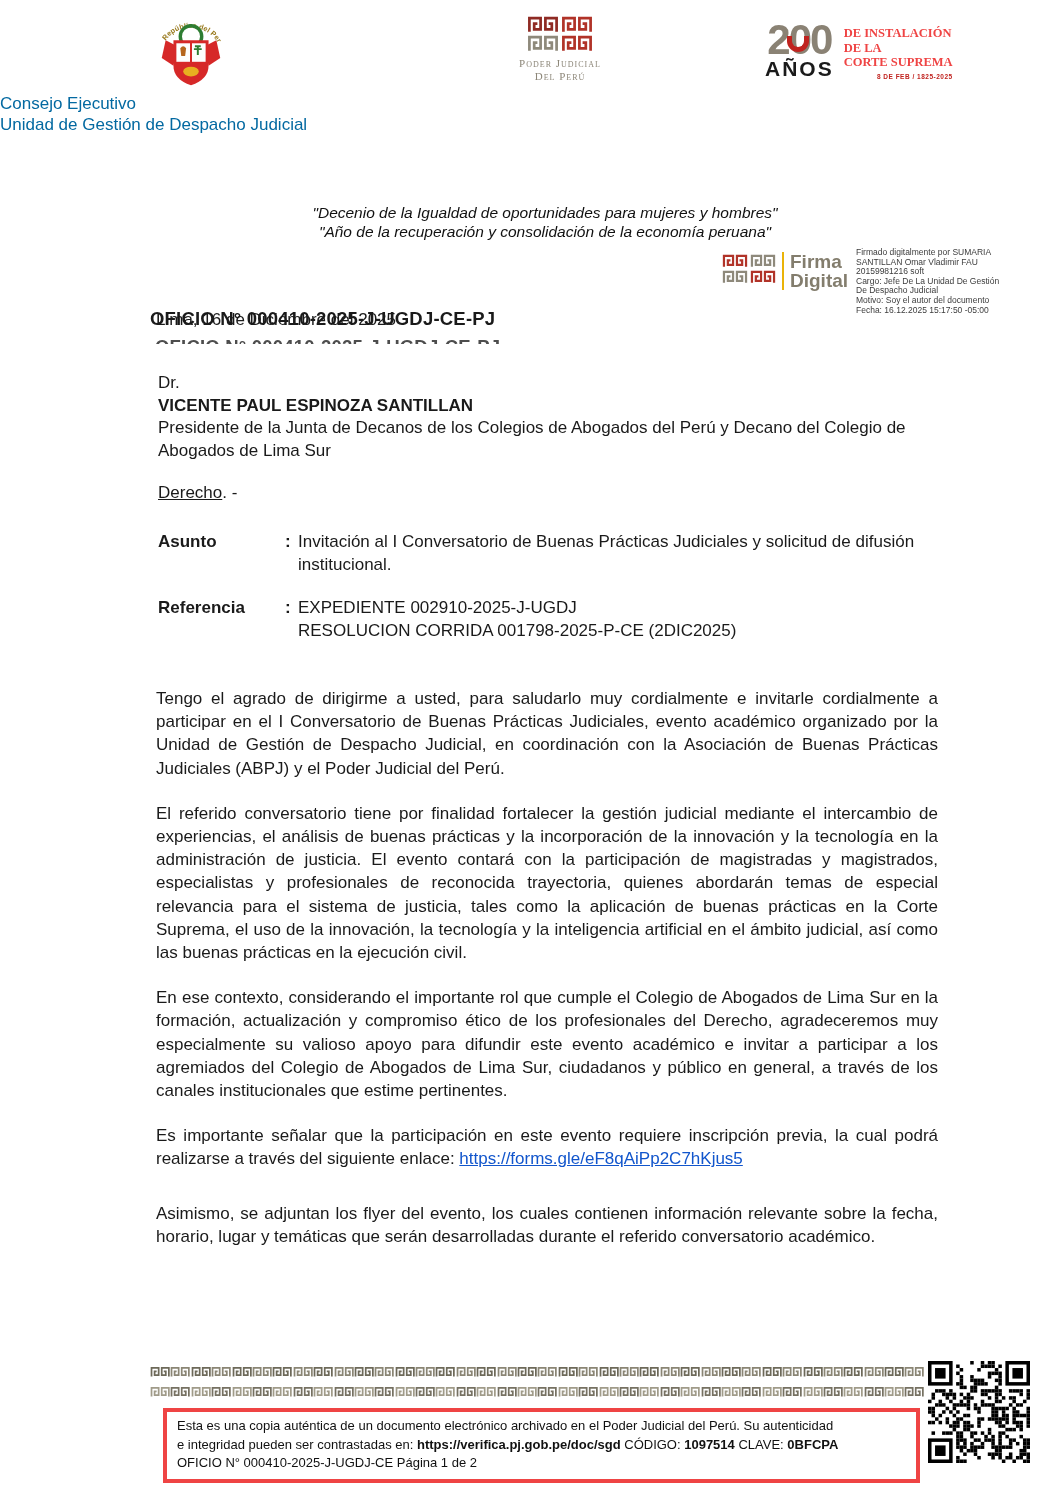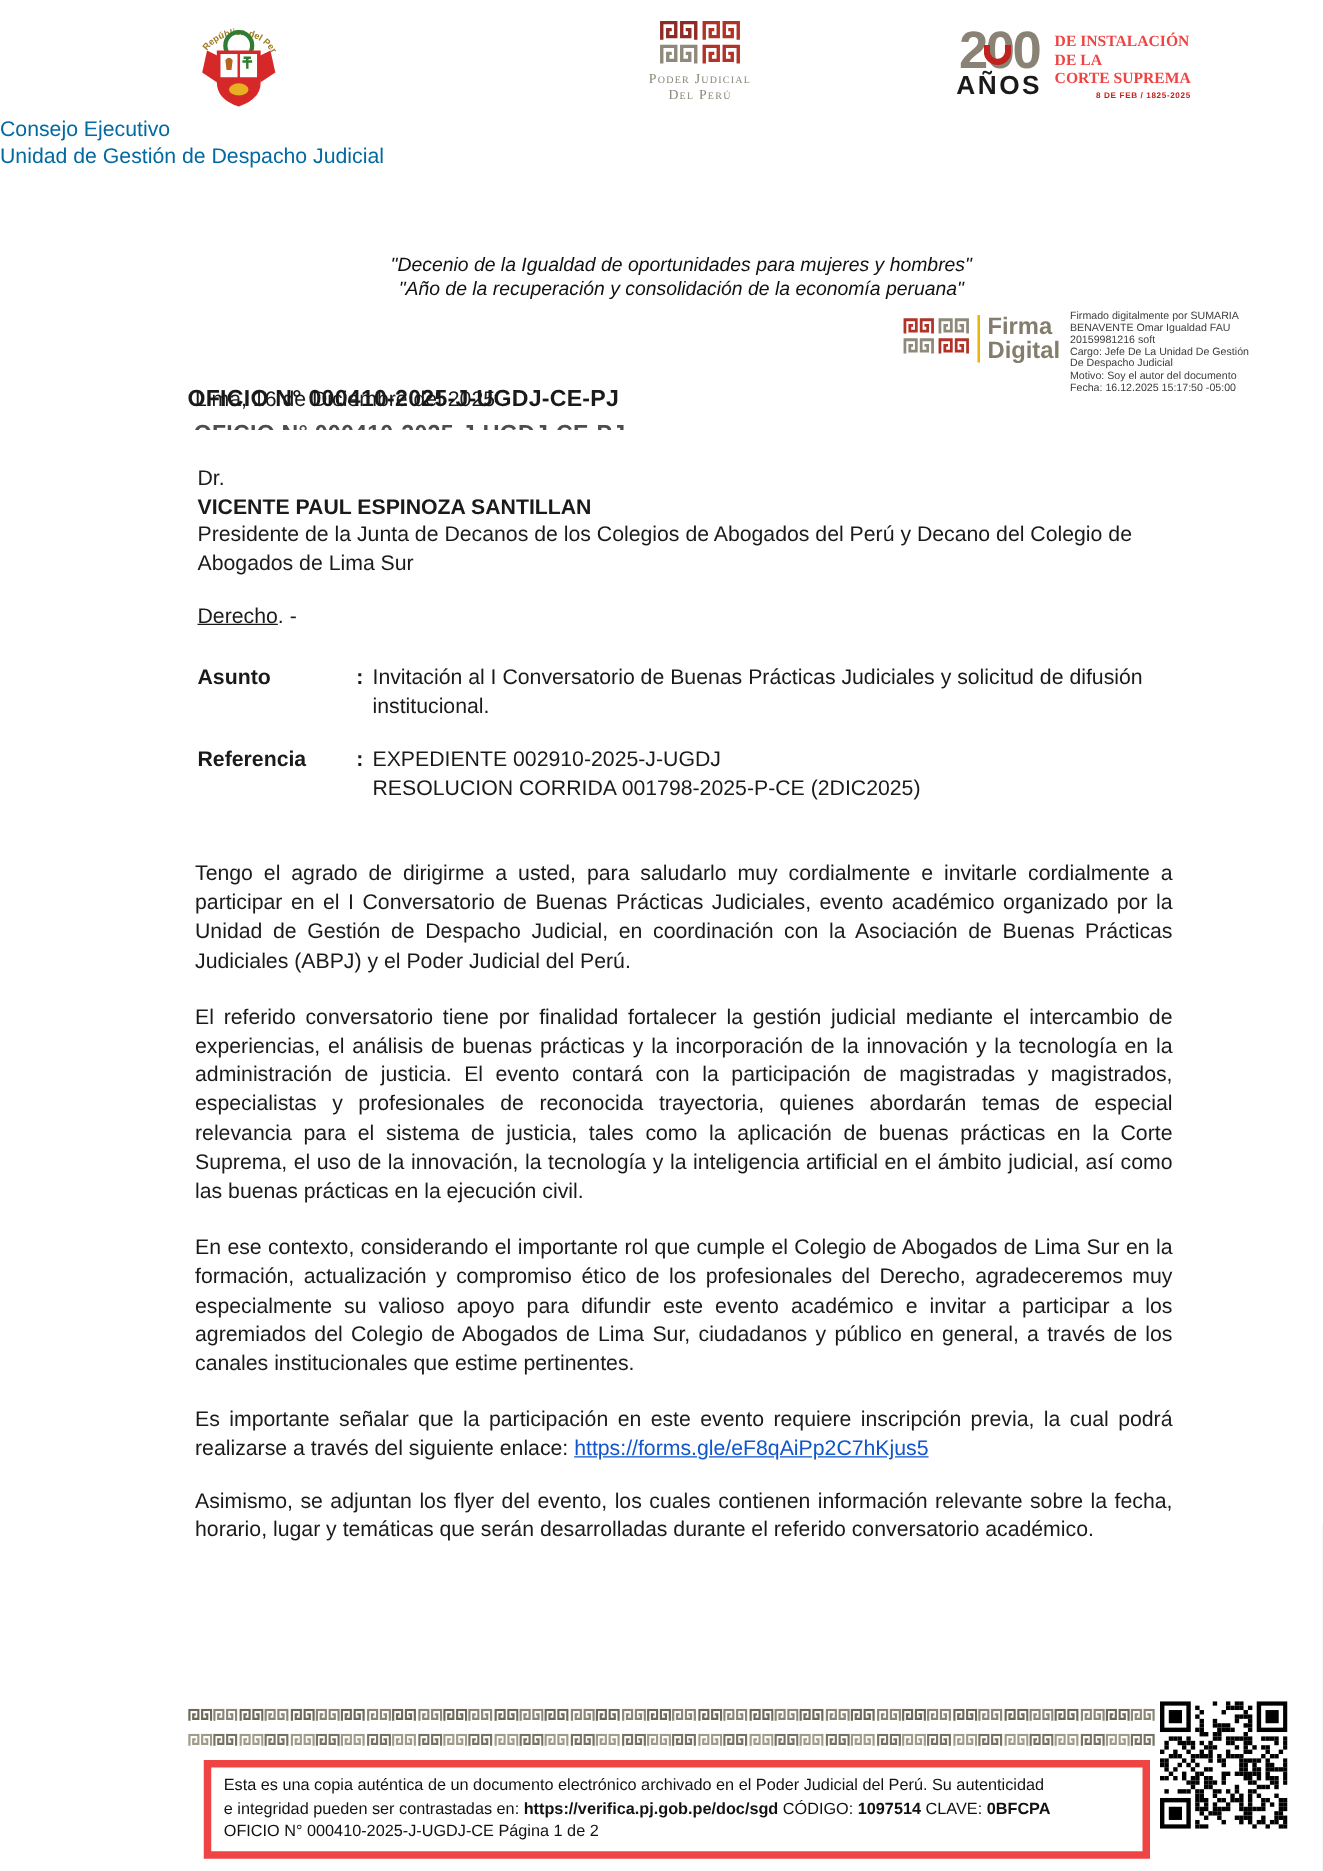--- a/index.html
+++ b/index.html
@@ -54,28 +54,28 @@
   .meta-row .lbl { font-weight:bold; width:127px; flex:none; }
   .meta-row .colon { font-weight:bold; width:13px; flex:none; }
   .meta-asunto { top:530px; }
   .meta-ref { top:596px; }
   .meta-row .val { width:620px; }
 
   
   .body-text { position:absolute; left:156px; top:687px; width:782px;
                font-size:17px; line-height:23.2px; text-align:justify; }
   .body-text p { margin-bottom:22px; }
-  .body-text .gap { margin-bottom:18px; }
+  .body-text .gap { margin-bottom:31px; }
   a.reg-link { color:#1155cc; text-decoration:underline; }
 
   
   .band { position:absolute; left:150px; top:1362px; width:778px; height:42px; overflow:hidden; }
   .band-row { display:flex; height:20px; }
   .band-row svg { width:20.4px; height:20px; flex:none; }
-  .auth-box { position:absolute; left:163px; top:1408px; width:757px; border:6px solid #ef4444;
+  .auth-box { position:absolute; left:163px; top:1408px; width:757px; border:4px solid #ef4444;
               padding:5px 10px 6px 10px; font-size:13px; line-height:18.5px; color:#111; }
   .auth-box b { font-weight:bold; }
   .qr { position:absolute; left:928px; top:1361px; width:102px; height:102px; }
 </style>
 </head>
 <body>
 
 <svg width="0" height="0" style="position:absolute">
   <defs>
     <symbol id="pj-pair" viewBox="0 0 40 20">
@@ -167,21 +167,21 @@
       <svg style="color:#b13328">
           <use href="#pj-pair"></use>
         </svg>
     </div>
     <div class="sig-brand">
       <div>Firma</div>
       <div>Digital</div>
     </div>
     <div class="sig-text">
       <div>Firmado digitalmente por SUMARIA</div>
-      <div>BENAVENTE Omar Igualdad FAU</div>
+      <div>SANTILLAN Omar Vladimir FAU</div>
       <div>20159981216 soft</div>
       <div>Cargo: Jefe De La Unidad De Gestión</div>
       <div>De Despacho Judicial</div>
       <div>Motivo: Soy el autor del documento</div>
       <div>Fecha: 16.12.2025 15:17:50  -05:00</div>
     </div>
   </div>
 
   <div class="date-line">Lima, 16 de Diciembre del 2025</div>
   <div class="oficio">OFICIO N° 000410-2025-J-UGDJ-CE-PJ</div>

